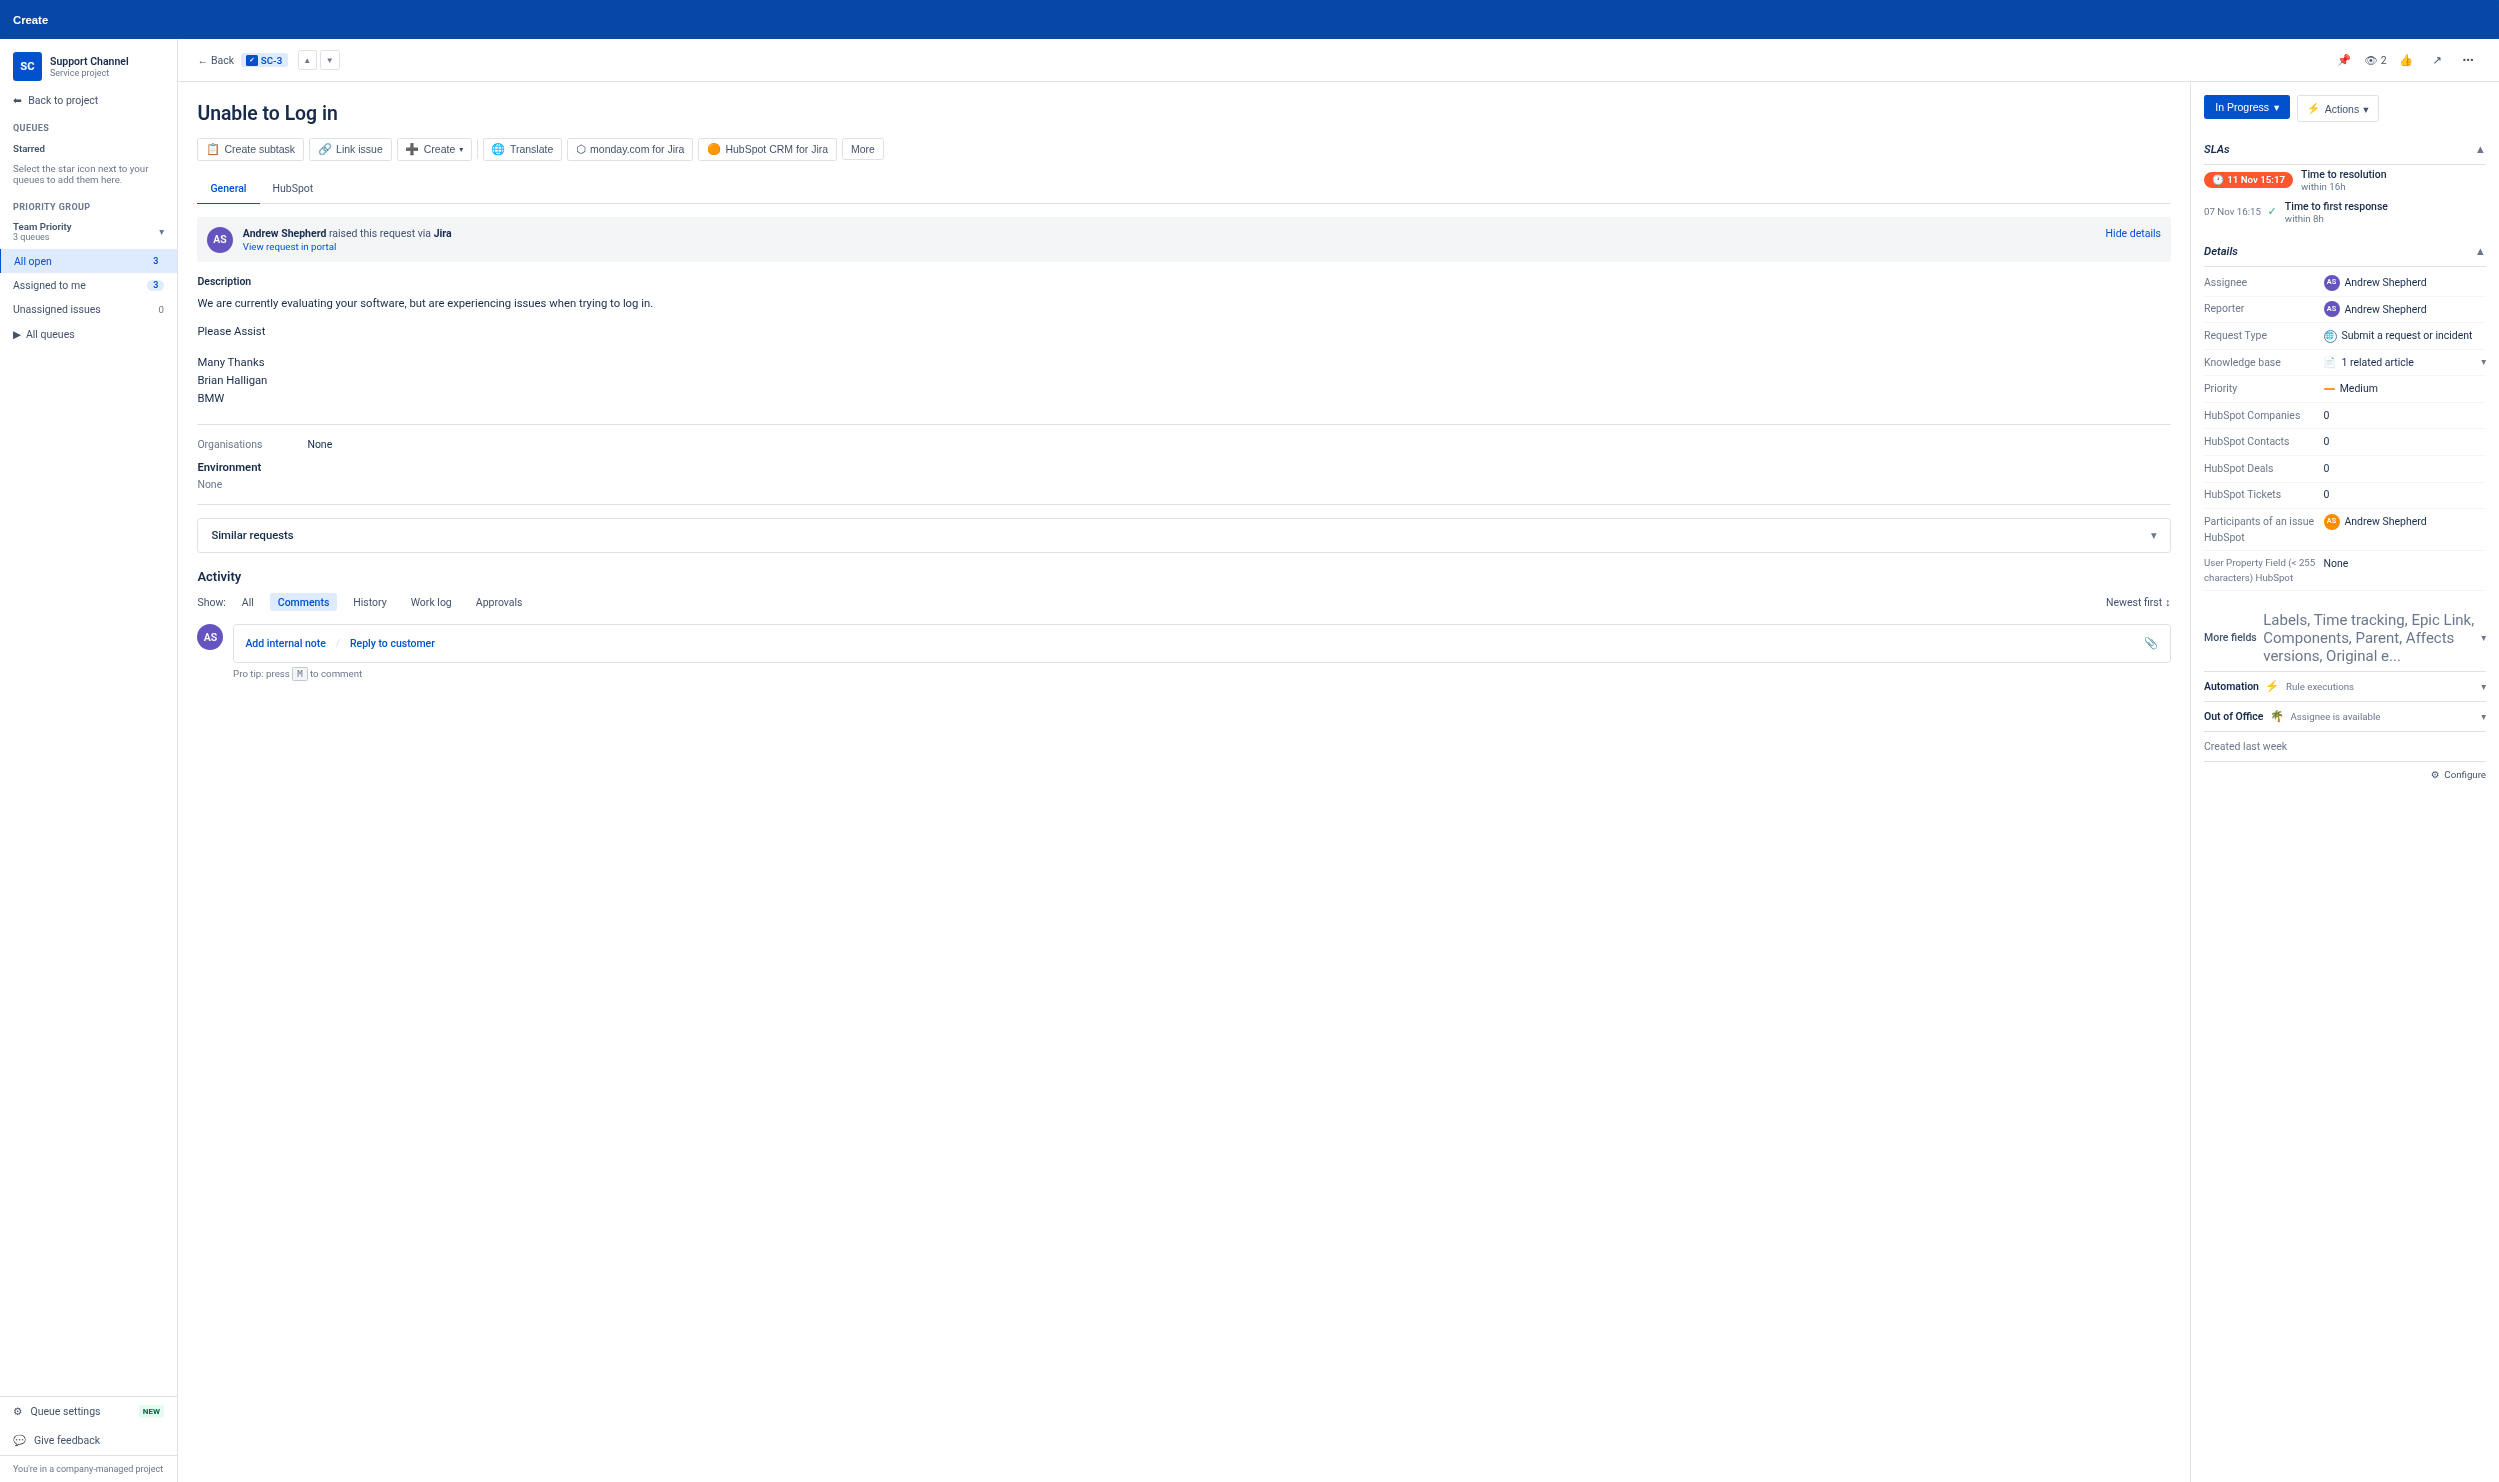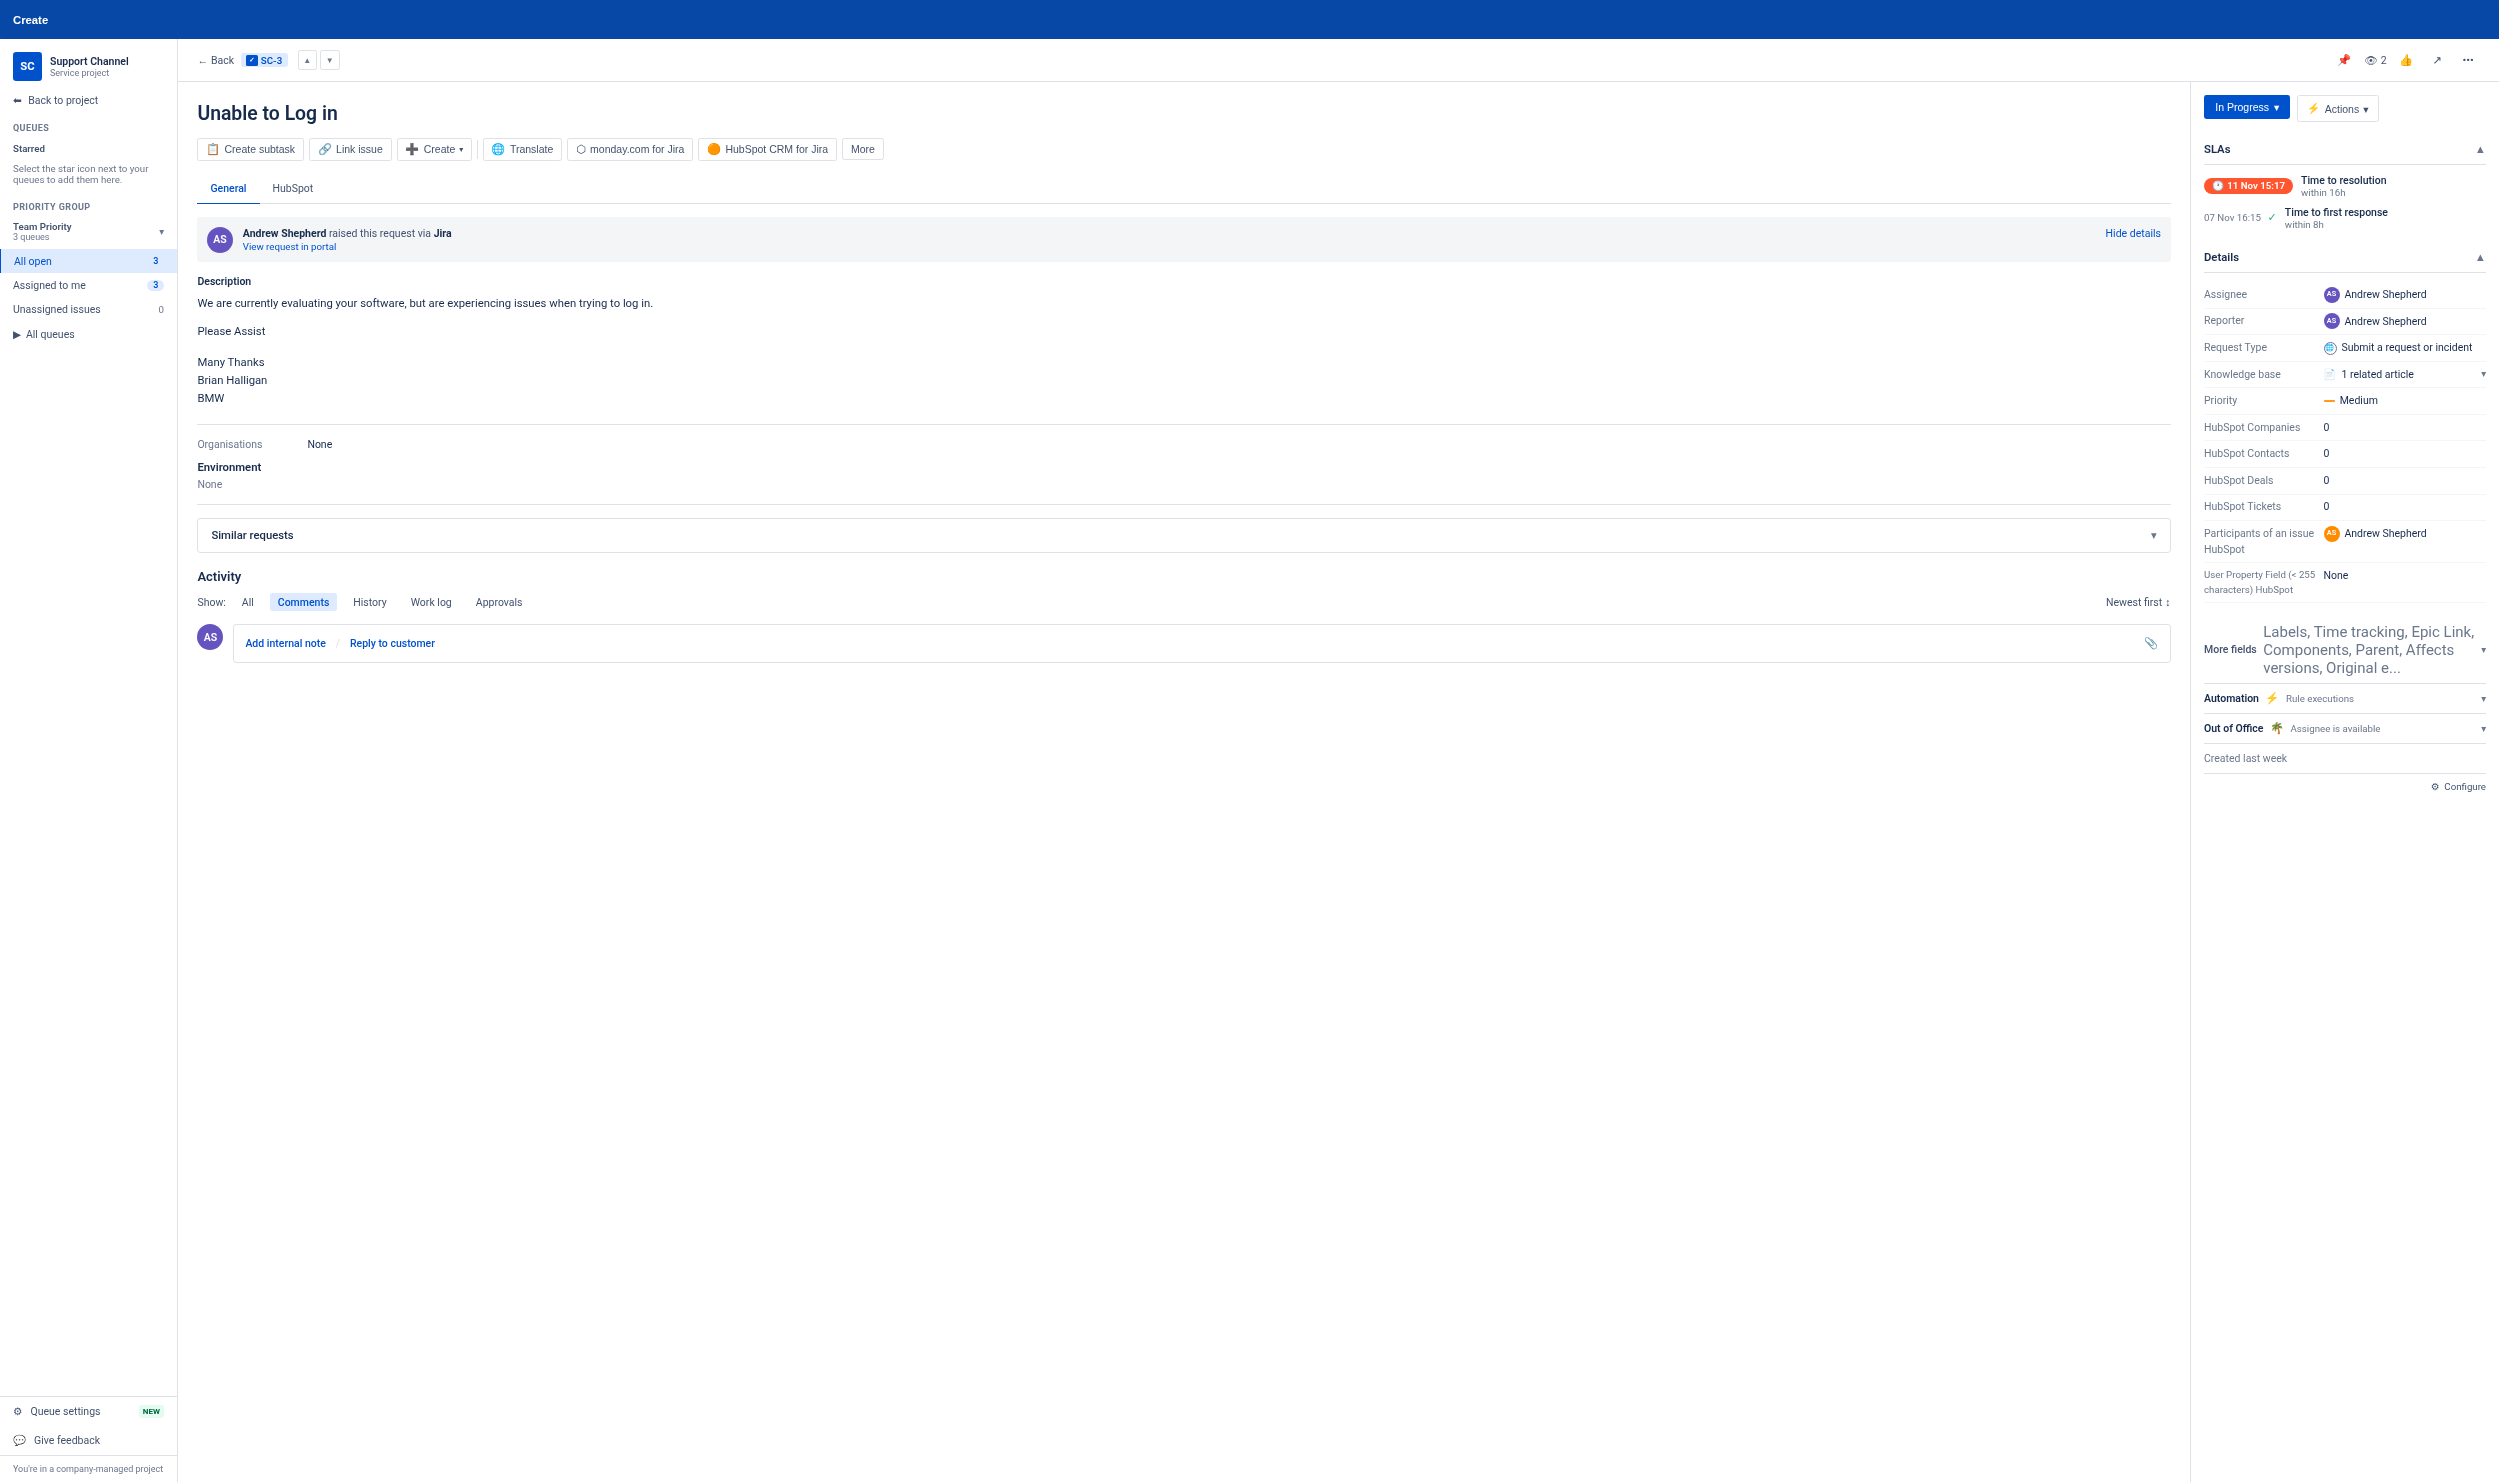--- a/index.html
+++ b/index.html
@@ -124,21 +124,21 @@
     .comment-separator { color: #DFE1E6; }
     .comment-tip { font-size: 9.7px; color: #6B778C; margin-top: 4.9px; }
 
     
     .status-row { display: flex; align-items: flex-start; gap: 6.5px; margin-bottom: 13px; }
     .status-btn { background: #0052CC; color: white; border: none; border-radius: 2.4px; padding: 5.7px 11.3px; font-size: 10.5px; font-weight: 500; cursor: pointer; display: flex; align-items: center; gap: 4.9px; }
     .actions-btn { background: white; color: #42526E; border: 0.8px solid #DFE1E6; border-radius: 2.4px; padding: 5.7px 9.7px; font-size: 10.5px; cursor: pointer; display: flex; align-items: center; gap: 4px; }
 
     
     .right-section { margin-bottom: 13px; }
-    .right-section-header { display: flex; align-items: flex-start; justify-content: space-between; cursor: pointer; padding: 8px 0; border-bottom: 0.8px solid #DFE1E6; margin-bottom: 9px; }
+    .right-section-header { display: flex; align-items: flex-start; justify-content: space-between; cursor: pointer; padding: 8px 0; border-bottom: 0.8px solid #DFE1E6; margin-bottom: 3px; font-style: italic; }
     .right-section-title { font-size: 11.3px; font-weight: 600; color: #172B4D; }
     .sla-item { display: flex; align-items: center; gap: 8px; margin-bottom: 8px; }
     .sla-badge { background: #FF5630; color: white; border-radius: 16px; padding: 2.4px 8px; font-size: 9.7px; font-weight: 600; display: flex; align-items: center; gap: 3.2px; white-space: nowrap; }
     .sla-badge .clock-icon { font-size: 9.7px; }
     .sla-info { }
     .sla-main { font-size: 10.5px; font-weight: 500; color: #172B4D; }
     .sla-sub { font-size: 9.7px; color: #6B778C; }
     .sla-check { color: #36B37E; font-size: 11.3px; }
 
     
@@ -462,20 +462,25 @@
               <div class="request-avatar">AS</div>
               <div style="flex:1;">
                 <div class="comment-input-box">
                   <div class="comment-input-actions">
                     <span class="comment-link">Add internal note</span>
                     <span class="comment-separator">/</span>
                     <span class="comment-link">Reply to customer</span>
                   </div>
                   <span style="color:#6B778C;cursor:pointer;">📎</span>
                 </div>
+                <div class="comment-tip">
+                  <span>Pro tip: press</span>
+                  <kbd style="border:0.8px solid #C1C7D0;border-radius:1.6px;padding:0.8px 4px;font-size:9px;background:#F4F5F7;">M</kbd>
+                  <span>to comment</span>
+                </div>
               </div>
             </div>
           </div>
         </div>
 
         <div class="issue-right">
 
           <div class="status-row">
             <button class="status-btn">
               <span>In Progress</span>

